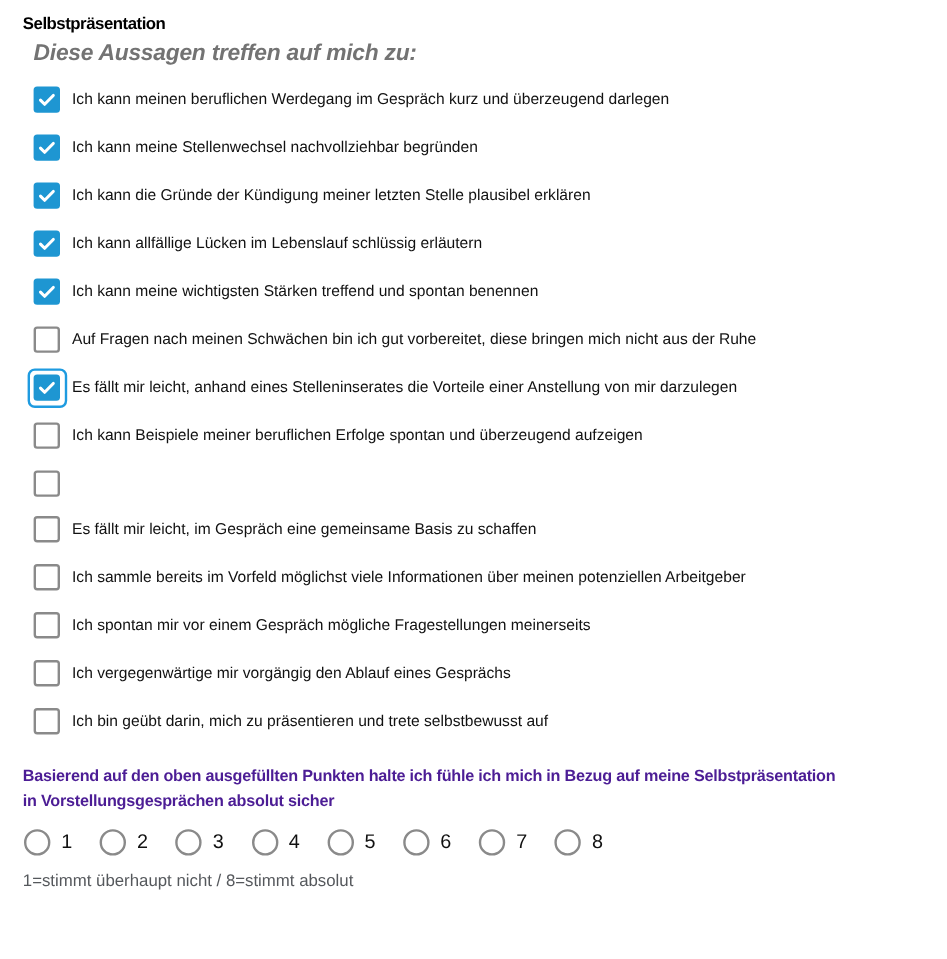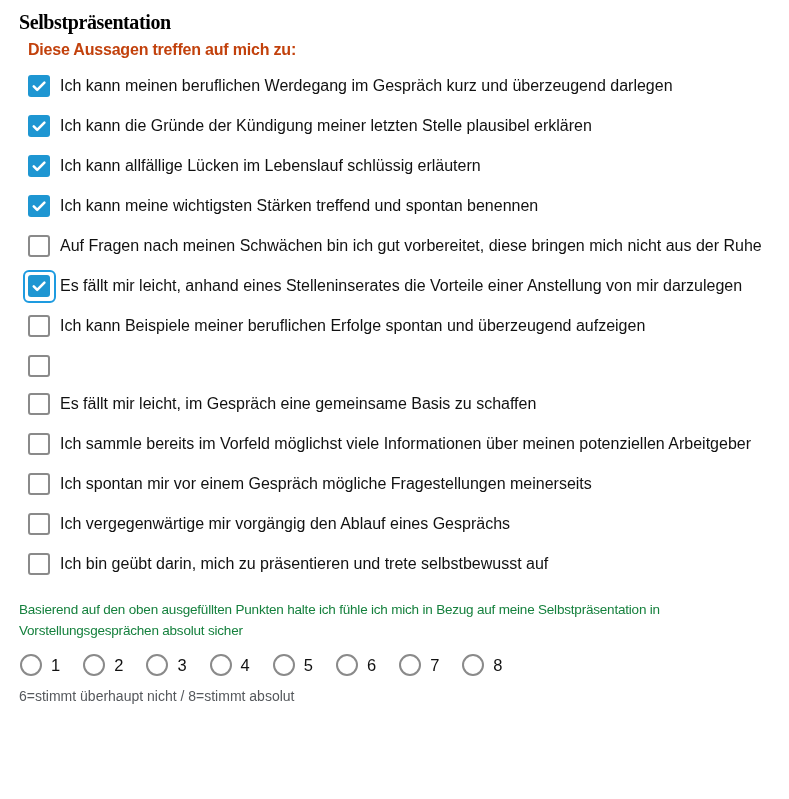--- a/index.html
+++ b/index.html
@@ -14,53 +14,53 @@
   html, body { background: #ffffff; }
   body {
     width: 789px; height: 799px;
     font-family: "Liberation Sans", "DejaVu Sans", sans-serif;
     color: var(--text-main);
     overflow: hidden;
   }
   .page { padding: 11px 22px 0 19px; }
 
   .title {
-    font-size: 20px; font-weight: 700; letter-spacing: -0.4px;
+    font-size: 14px; font-weight: 700; letter-spacing: -0.4px;
     color: #000;
-    font-family: Liberation Serif, serif;
   }
   .subtitle {
     margin: 7px 0 0 9px;
-    font-size: 16px; font-weight: 700; letter-spacing: -0.2px;
-    color: #c2410c;
+    font-size: 19px; font-weight: 700; letter-spacing: -0.2px;
+    color: #737373;
+    font-style: italic;
   }
 
   .items { margin: 14px 0 0 9px; }
   .row { display: flex; align-items: flex-start; margin-bottom: 14px; }
   .checkbox {
     width: 22px; height: 22px; flex: 0 0 22px;
     border-radius: 3px; position: relative; margin-top: 2px;
     cursor: pointer;
   }
   .checkbox.checked { background: var(--checkbox-checked); }
   .checkbox.unchecked { background: #fff; border: 2px solid var(--checkbox-border); }
   .checkbox .check { position: absolute; inset: 2px; width: 18px; height: 18px; display: block; }
   .checkbox.focused::after {
     content: ""; position: absolute; inset: -5.5px;
     border: 2.5px solid var(--focus-ring); border-radius: 6px;
   }
   .label {
-    margin-left: 10px; font-size: 16px; line-height: 26px;
+    margin-left: 10px; font-size: 13px; line-height: 26px;
     max-width: 706px; cursor: pointer;
   }
 
   .question {
     margin-top: 22px; max-width: 688px;
-    font-size: 13.5px; font-weight: 400; letter-spacing: -0.2px;
-    line-height: 21px; color: #15803d;
+    font-size: 13.5px; font-weight: 700; letter-spacing: -0.2px;
+    line-height: 21px; color: #4c1d95;
   }
 
   .radios {
     display: flex; align-items: center; margin: 13px 0 0 1px; gap: 23px;
   }
   .radio-group { display: flex; align-items: center; gap: 9px; }
   .radio {
     width: 22px; height: 22px; flex: 0 0 22px;
     border: 2px solid var(--radio-border); border-radius: 50%;
     background: #fff; cursor: pointer;
@@ -81,20 +81,28 @@
   <div class="items">
   <div class="row">
     <div class="checkbox checked">
       <svg class="check" viewBox="0 0 24 24" aria-hidden="true">
         <path d="M5 12.6l4.6 4.6L19.2 7.4" fill="none" stroke="#ffffff" stroke-width="3.4" stroke-linecap="round" stroke-linejoin="round"></path>
       </svg>
     </div>
     <div class="label">Ich kann meinen beruflichen Werdegang im Gespräch kurz und überzeugend darlegen</div>
   </div>
 
+  <div class="row">
+    <div class="checkbox checked">
+      <svg class="check" viewBox="0 0 24 24" aria-hidden="true">
+        <path d="M5 12.6l4.6 4.6L19.2 7.4" fill="none" stroke="#ffffff" stroke-width="3.4" stroke-linecap="round" stroke-linejoin="round"></path>
+      </svg>
+    </div>
+    <div class="label">Ich kann meine Stellenwechsel nachvollziehbar begründen</div>
+  </div>
 
   <div class="row">
     <div class="checkbox checked">
       <svg class="check" viewBox="0 0 24 24" aria-hidden="true">
         <path d="M5 12.6l4.6 4.6L19.2 7.4" fill="none" stroke="#ffffff" stroke-width="3.4" stroke-linecap="round" stroke-linejoin="round"></path>
       </svg>
     </div>
     <div class="label">Ich kann die Gründe der Kündigung meiner letzten Stelle plausibel erklären</div>
   </div>
 
@@ -219,14 +227,14 @@
     <div class="radio-label">7</div>
   </div>
 
   <div class="radio-group">
     <div class="radio"></div>
     <div class="radio-label">8</div>
   </div>
 
 </div>
 
-  <div class="legend">6=stimmt überhaupt nicht / 8=stimmt absolut</div>
+  <div class="legend">1=stimmt überhaupt nicht / 8=stimmt absolut</div>
 </div>
 
 </body></html>

